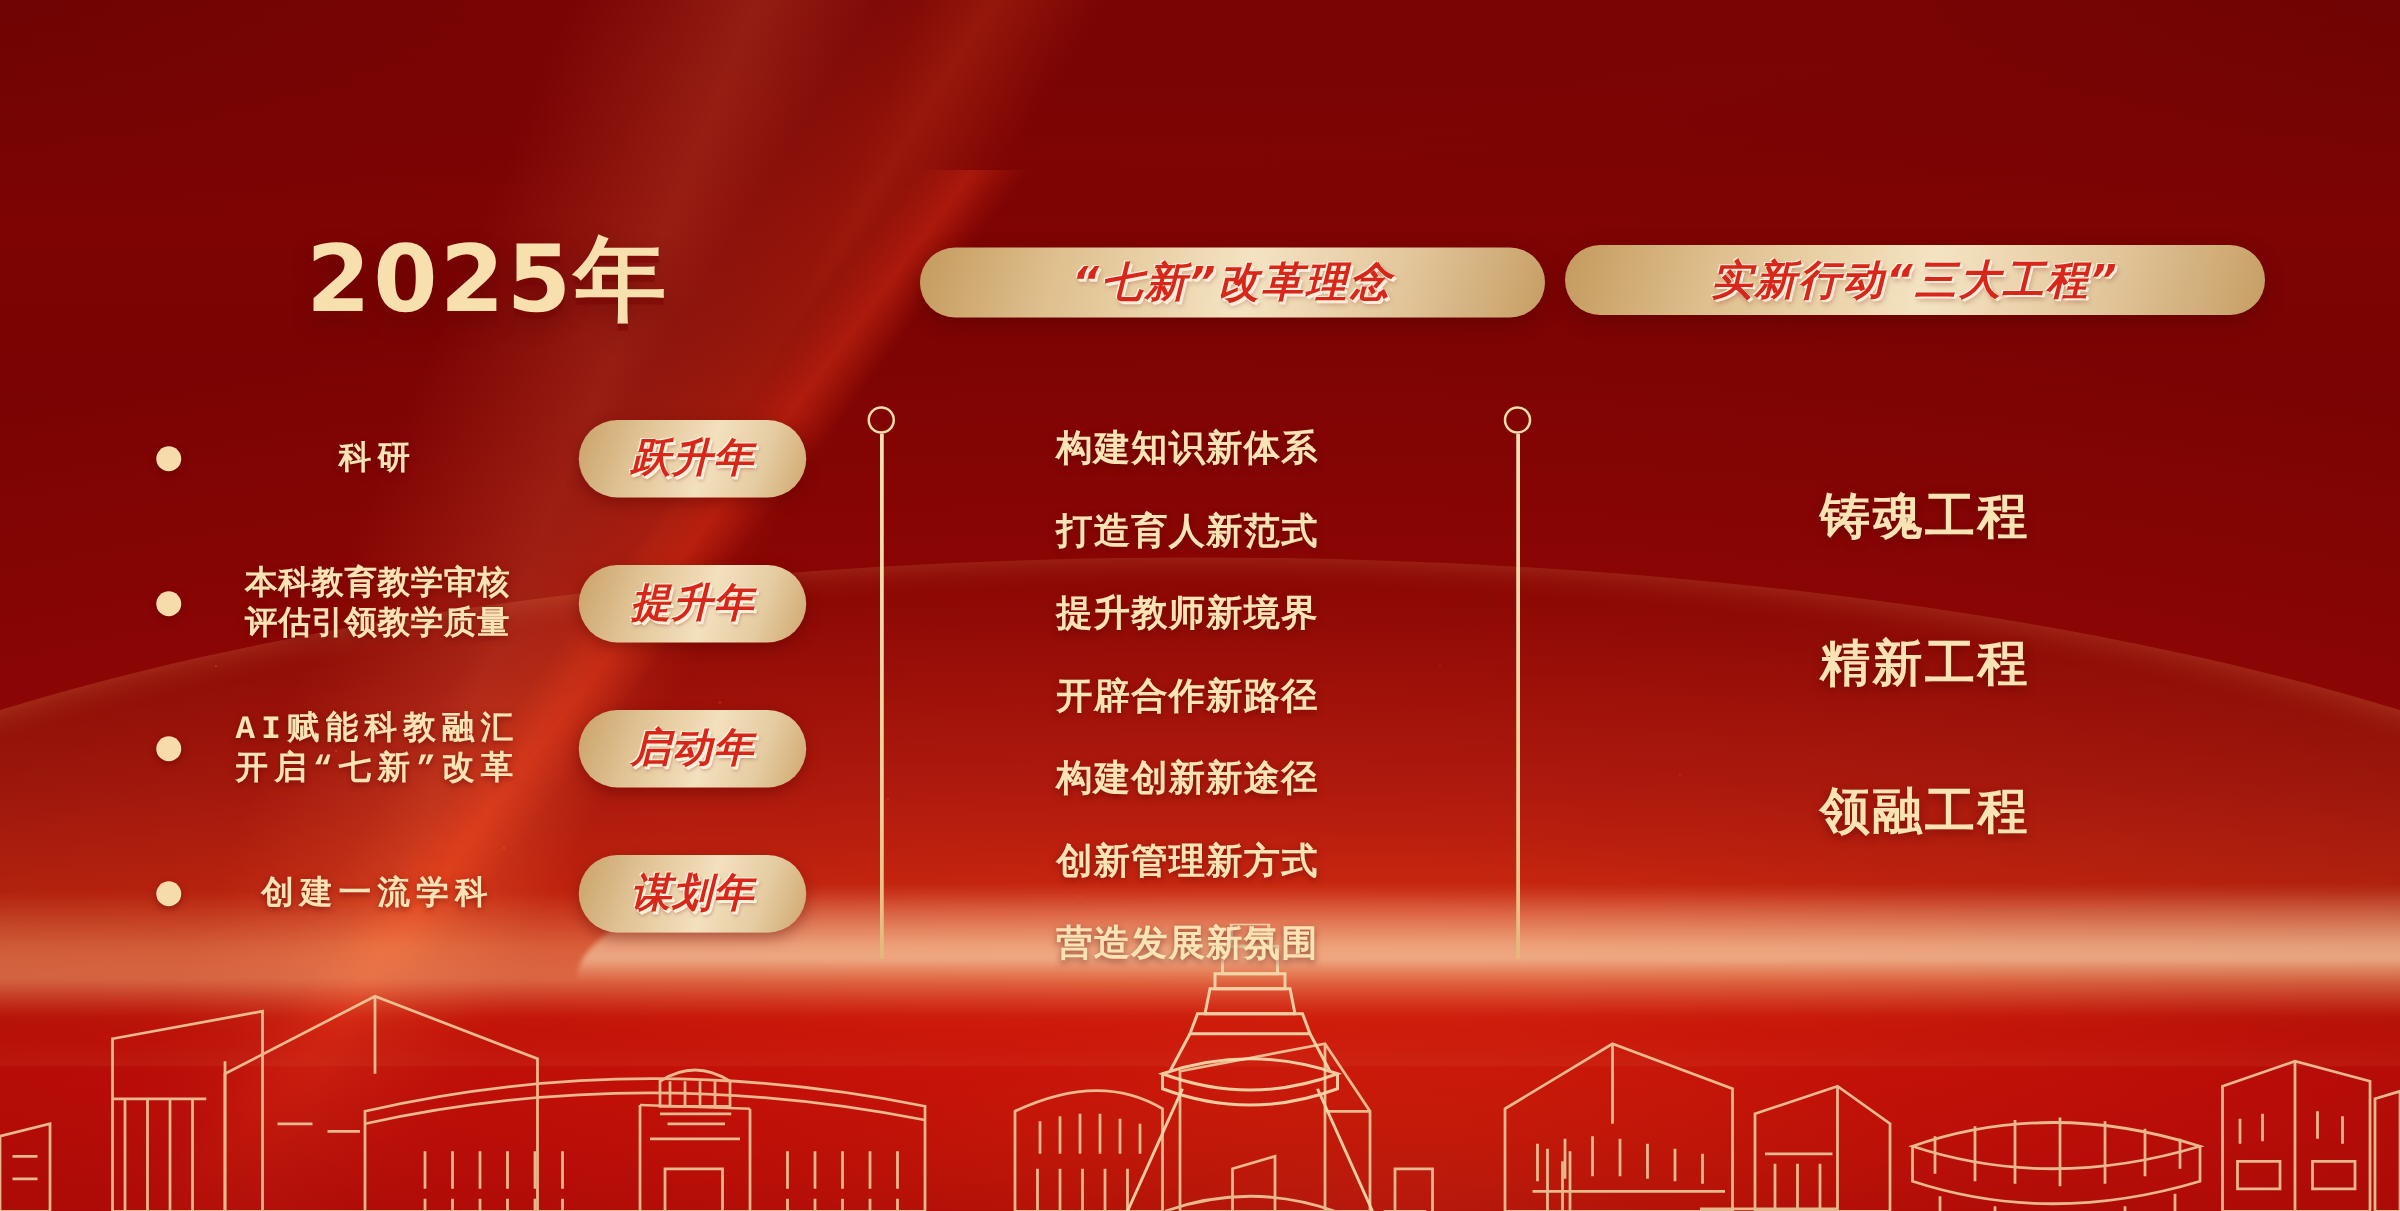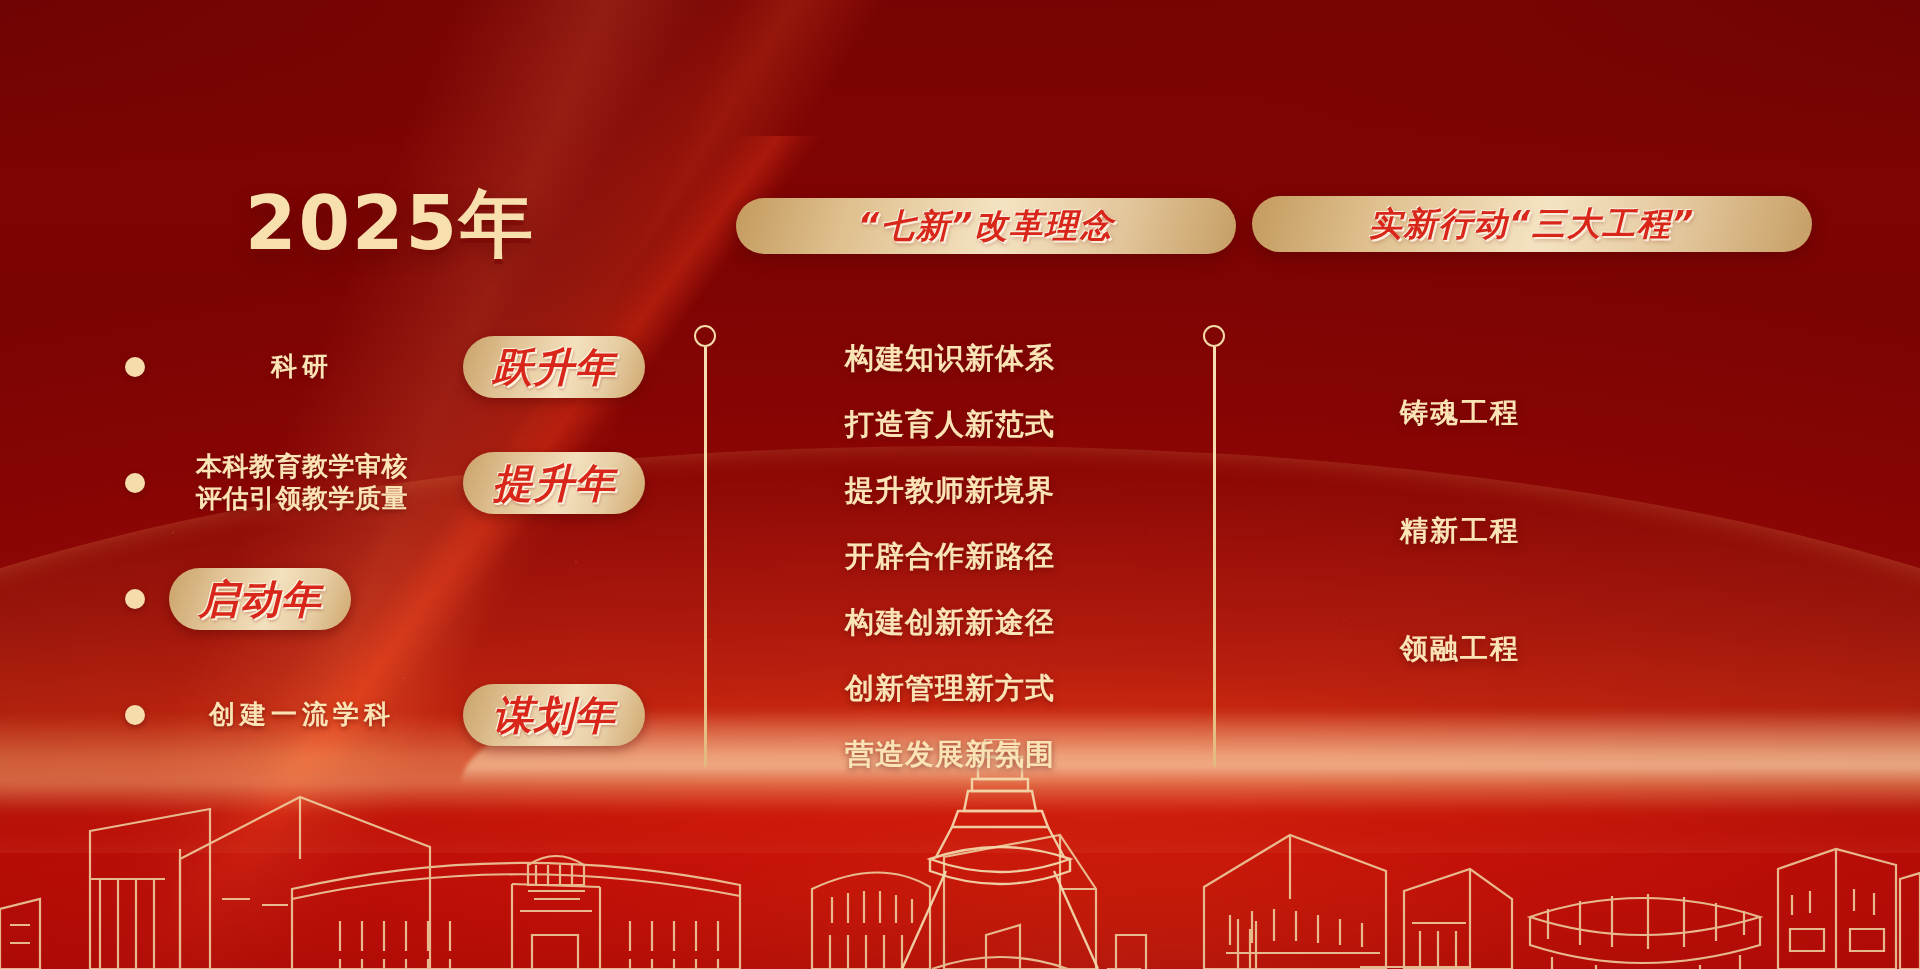--- a/index.html
+++ b/index.html
@@ -106,36 +106,36 @@
     background:#f6dcab;flex:0 0 auto;margin-right:10px;
     box-shadow:0 2px 6px rgba(90,4,3,.5);
   }
   .ltext{
     flex:1 1 auto;
     color:#fae3b4;
     font-size:26px;line-height:32px;font-weight:700;
     text-align:center;
     letter-spacing:.5px;
     text-shadow:0 2px 5px rgba(90,4,3,.55);
-    font-family:Liberation Serif, serif;
+    font-family:Liberation Mono, monospace;
   }
   .ltext.sparse{letter-spacing:5px;}
   .ltext .l2{display:block;}
 
   .badge{
     flex:0 0 auto;
     width:182px;height:62px;
     border-radius:31px;
     background:linear-gradient(110deg,#c9a167 0%,#e0c294 26%,#f3e0bd 56%,#e5cca2 78%,#cfa76d 100%);
     display:flex;align-items:center;justify-content:center;
     box-shadow:0 4px 12px rgba(80,3,3,.40);
     margin-left:14px;
   }
   .badge span{
-    font-size:40px;font-weight:700;font-style:italic;
+    font-size:32px;font-weight:700;font-style:italic;
     color:#d8261a;letter-spacing:1px;
     text-shadow:1px 1px 0 #fbf0da, 2px 2px 0 #fbf0da, -1px -1px 0 #fbf0da, 2px 3px 3px rgba(120,10,6,.35);
     font-family:"DejaVu Sans","Liberation Sans",sans-serif;
   }
 
   
   .divider{position:absolute;width:22px;}
   .divider .ring{
     width:22px;height:22px;border-radius:50%;
     border:2px solid #f4dcab;box-sizing:border-box;
@@ -167,22 +167,22 @@
     font-size:29px;font-weight:700;line-height:66px;
     text-align:center;letter-spacing:1px;
     text-shadow:0 2px 6px rgba(90,4,3,.55);
     font-family:"DejaVu Sans","Liberation Sans",sans-serif;
   }
 
   
   .right-list{position:absolute;left:1400px;top:385px;width:280px;}
   .right-list .ritem{
     color:#fae3b4;
-    font-size:28px;font-weight:700;line-height:56px;
-    letter-spacing:2px;
+    font-size:40px;font-weight:700;line-height:56px;
+    text-align:center;letter-spacing:2px;
     margin-bottom:62px;
     text-shadow:0 3px 8px rgba(90,4,3,.55);
     font-family:"DejaVu Sans","Liberation Sans",sans-serif;
   }
   .right-list .ritem:last-child{margin-bottom:0;}
 </style>
 </head>
 <body>
 
 <div id="poster">
@@ -314,20 +314,24 @@
           <span class="l2">本科教育教学审核</span>
           <span class="l2">评估引领教学质量</span>
         </div>
         <div class="badge">
           <span>提升年</span>
         </div>
       </div>
 
       <div class="lrow">
         <div class="bullet"></div>
+        <div class="ltext sparse">
+          <span class="l2">AI赋能科教融汇</span>
+          <span class="l2">开启“七新”改革</span>
+        </div>
         <div class="badge">
           <span>启动年</span>
         </div>
       </div>
 
       <div class="lrow">
         <div class="bullet"></div>
         <div class="ltext sparse">
           <span class="l2">创建一流学科</span>
         </div>

